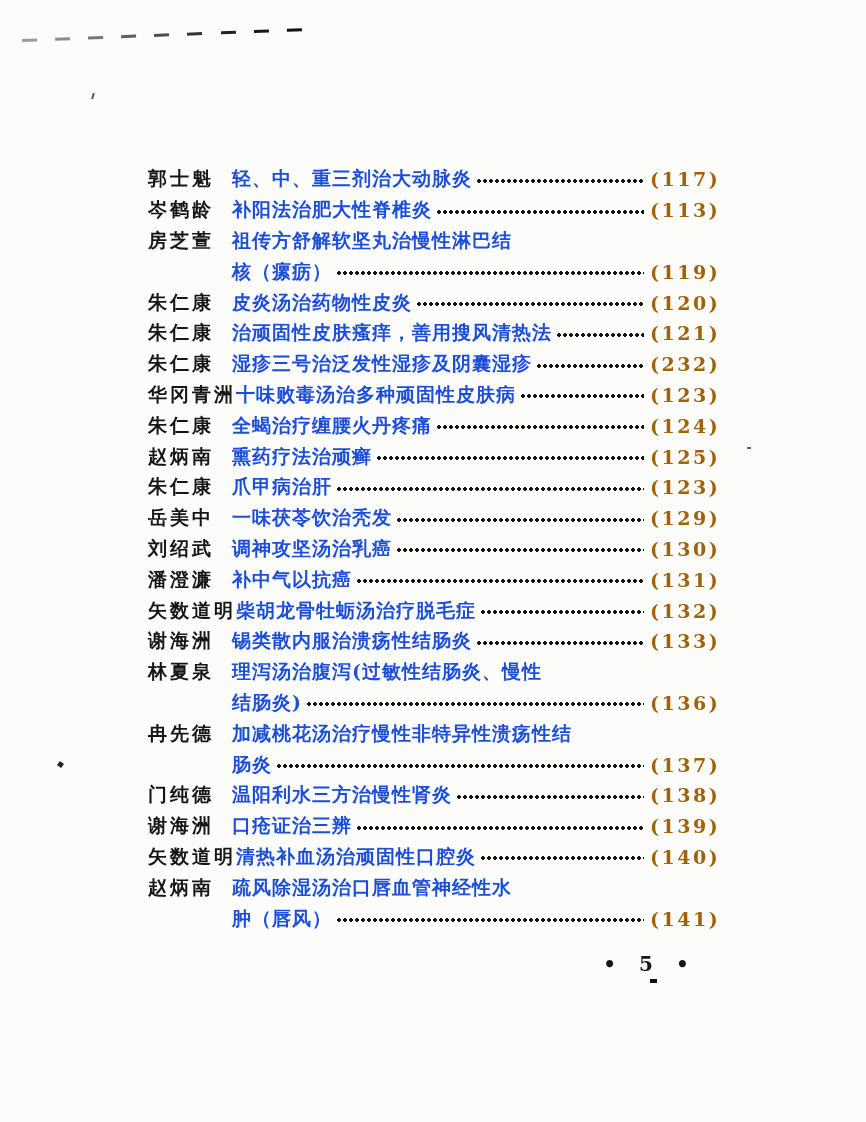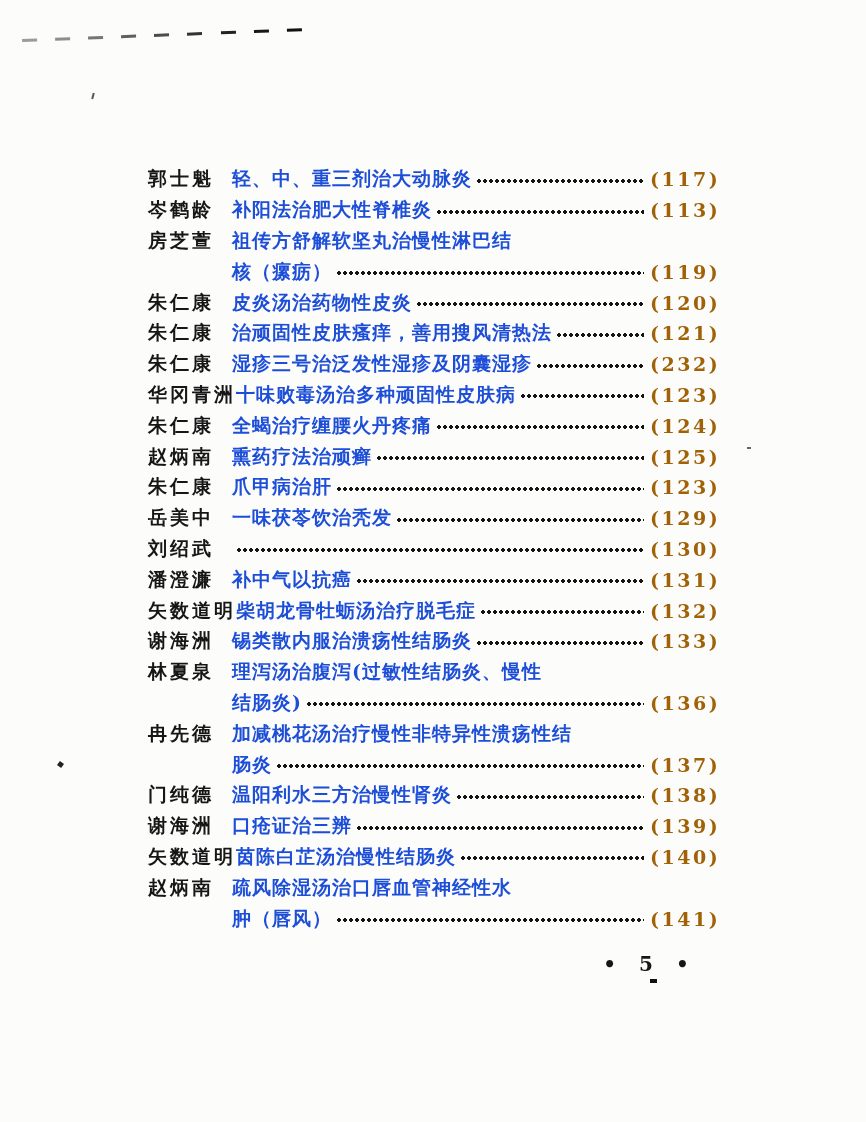--- a/index.html
+++ b/index.html
@@ -206,20 +206,21 @@
 
   <div class="toc-line">
     <span class="toc-author">岳美中</span>
     <span class="toc-title">一味茯苓饮治秃发</span>
     <span class="leader"></span>
     <span class="toc-page">(129)</span>
   </div>
 
   <div class="toc-line">
     <span class="toc-author">刘绍武</span>
+    <span class="toc-title">调神攻坚汤治乳癌</span>
     <span class="leader"></span>
     <span class="toc-page">(130)</span>
   </div>
 
   <div class="toc-line">
     <span class="toc-author">潘澄濂</span>
     <span class="toc-title">补中气以抗癌</span>
     <span class="leader"></span>
     <span class="toc-page">(131)</span>
   </div>
@@ -274,21 +275,21 @@
 
   <div class="toc-line">
     <span class="toc-author">谢海洲</span>
     <span class="toc-title">口疮证治三辨</span>
     <span class="leader"></span>
     <span class="toc-page">(139)</span>
   </div>
 
   <div class="toc-line">
     <span class="toc-author">矢数道明</span>
-    <span class="toc-title">茵陈白芷汤治慢性结肠炎</span>
+    <span class="toc-title">清热补血汤治顽固性口腔炎</span>
     <span class="leader"></span>
     <span class="toc-page">(140)</span>
   </div>
 
   <div class="toc-line">
     <span class="toc-author">赵炳南</span>
     <span class="toc-title">疏风除湿汤治口唇血管神经性水</span>
 
   </div>
 

